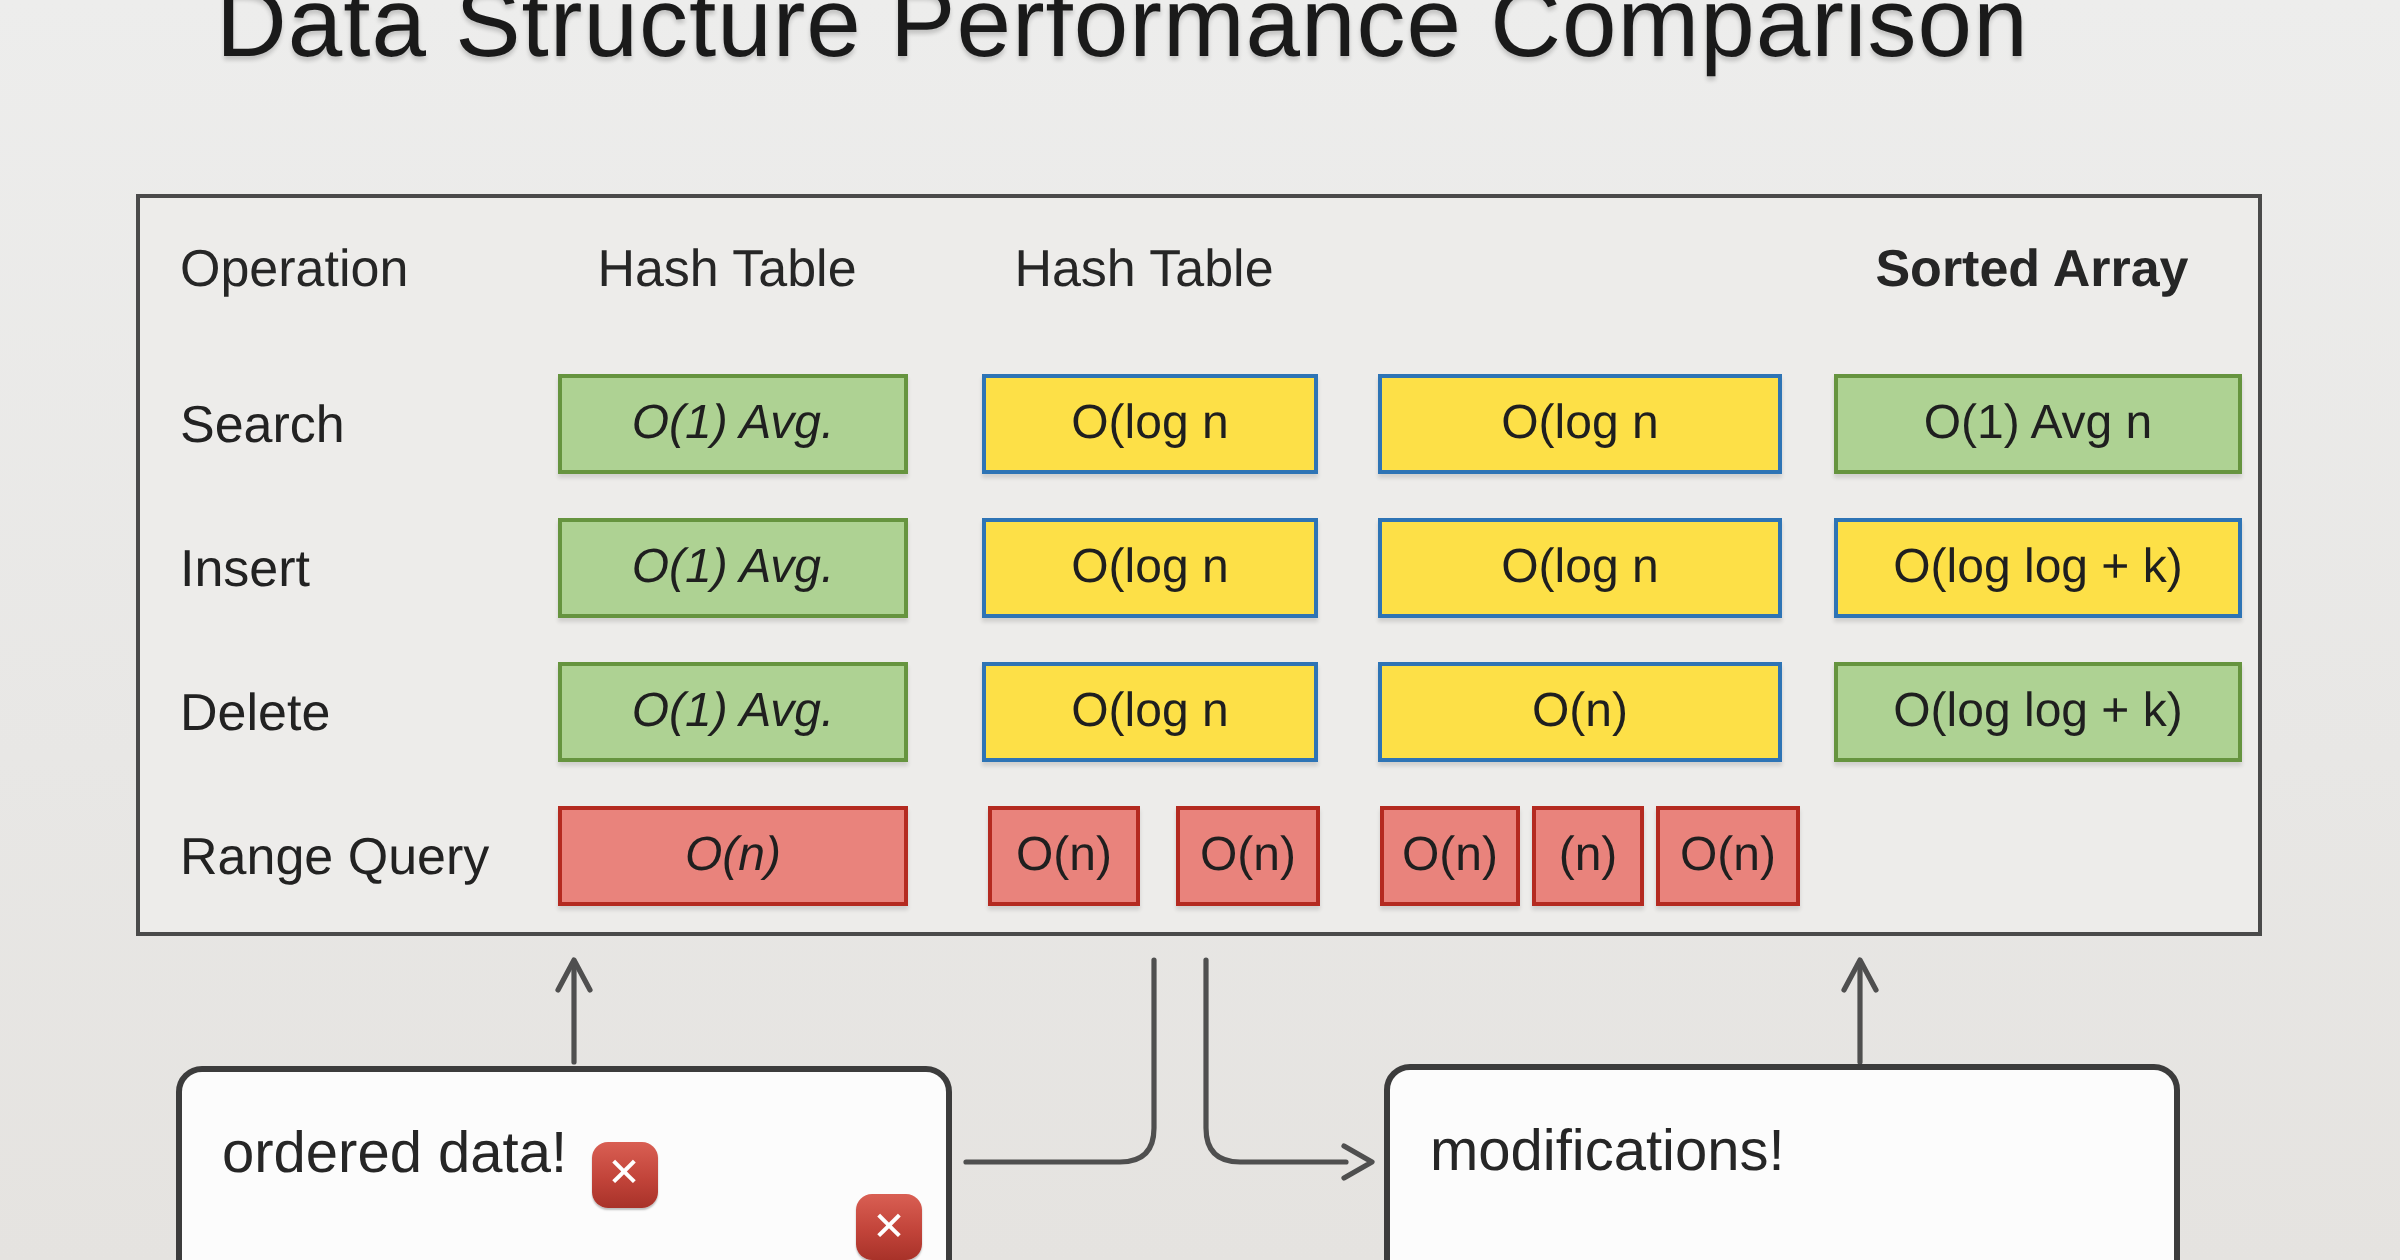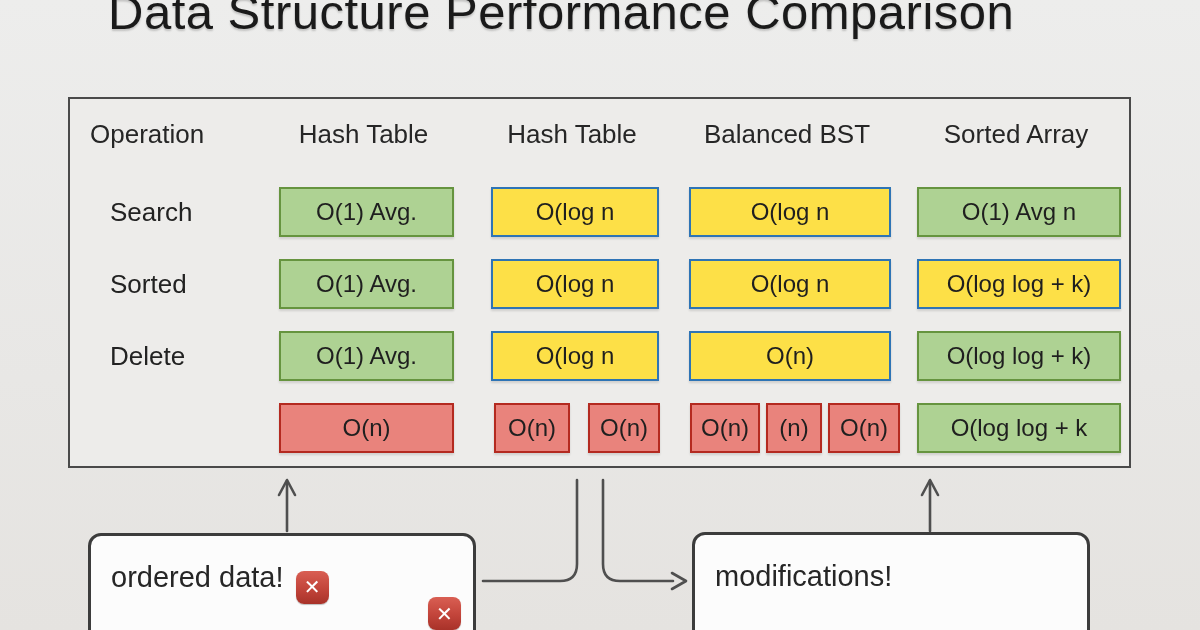--- a/index.html
+++ b/index.html
@@ -20,36 +20,36 @@
     border:2.5px solid #4a4a4a;background:#edecea;box-sizing:border-box;
   }
   .hdr{
     position:absolute;top:18px;height:34px;line-height:34px;
     font-size:26px;color:#262626;white-space:nowrap;text-align:right;
   }
   .hdr.h1{left:20px;}
   .hdr.h2{left:206px;width:175px;text-align:center;}
   .hdr.h3{left:418px;width:168px;text-align:center;}
   .hdr.h4{left:616px;width:202px;text-align:center;}
-  .hdr.h5{left:844px;width:204px;text-align:center;}
+  .hdr.h5{left:844px;width:204px;text-align:center;font-weight:bold;}
   .rowlabel{
     position:absolute;left:20px;height:50px;line-height:50px;
-    font-size:26px;color:#222;white-space:nowrap;margin-left:20px;
+    font-size:26px;color:#222;white-space:nowrap;
   }
   .r0{top:88px;} .r1{top:160px;} .r2{top:232px;} .r3{top:304px;}
   .cell{
     position:absolute;height:50px;box-sizing:border-box;
     border:2.5px solid;display:flex;align-items:center;justify-content:center;
     font-size:24px;color:#1f1f1f;white-space:nowrap;
     box-shadow:0 2px 2px rgba(0,0,0,0.12);
   }
   .cell.green{background:#aed293;border-color:#66943f;}
   .cell.blue{background:#fde047;border-color:#2e74b5;}
   .cell.red{background:#e9837c;border-color:#b42a20;}
-  .c2{left:209px;width:175px;}
+  .c2{left:209px;width:175px;font-style:italic;}
   .c3{left:421px;width:168px;}
   .c4{left:619px;width:202px;}
   .c5{left:847px;width:204px;text-align:right;}
   .c3a{left:424px;width:76px;}
   .c3b{left:518px;width:72px;}
   .c4a{left:620px;width:70px;}
   .c4b{left:696px;width:56px;}
   .c4c{left:758px;width:72px;}
   .callout{
     position:absolute;background:#fcfcfc;border:3px solid #3c3c3c;border-radius:13px;
@@ -70,48 +70,47 @@
 </style>
 </head>
 <body>
 
 <div class="title">Data Structure Performance Comparison</div>
 
 <div class="frame">
   <div class="hdr h1">Operation</div>
   <div class="hdr h2">Hash Table</div>
   <div class="hdr h3">Hash Table</div>
-  <div class="hdr h4">Balanced BST</div>
   <div class="hdr h5">Sorted Array</div>
 
   <div class="rowlabel r0">Search</div>
   <div class="cell green c2 r0">O(1) Avg.</div>
   <div class="cell blue c3 r0">O(log n</div>
   <div class="cell blue c4 r0">O(log n</div>
   <div class="cell green c5 r0">O(1) Avg n</div>
 
-  <div class="rowlabel r1">Sorted</div>
+  <div class="rowlabel r1">Insert</div>
   <div class="cell green c2 r1">O(1) Avg.</div>
   <div class="cell blue c3 r1">O(log n</div>
   <div class="cell blue c4 r1">O(log n</div>
   <div class="cell blue c5 r1">O(log log + k)</div>
 
   <div class="rowlabel r2">Delete</div>
   <div class="cell green c2 r2">O(1) Avg.</div>
   <div class="cell blue c3 r2">O(log n</div>
   <div class="cell blue c4 r2">O(n)</div>
   <div class="cell green c5 r2">O(log log + k)</div>
 
+  <div class="rowlabel r3">Range Query</div>
   <div class="cell red c2 r3">O(n)</div>
   <div class="cell red c3a r3">O(n)</div>
   <div class="cell red c3b r3">O(n)</div>
   <div class="cell red c4a r3">O(n)</div>
   <div class="cell red c4b r3">(n)</div>
   <div class="cell red c4c r3">O(n)</div>
-  <div class="cell green c5 r3">O(log log + k</div>
 </div>
 
 <svg class="arrows" width="1200" height="630" viewBox="0 0 1200 630">
   <g fill="none" stroke="#4f4f4f" stroke-width="2.6" stroke-linecap="round" stroke-linejoin="round">
 
     <path d="M 287 531 L 287 481"></path>
     <path d="M 279 495 L 287 480 L 295 495"></path>
 
     <path d="M 930 531 L 930 481"></path>
     <path d="M 922 495 L 930 480 L 938 495"></path>

